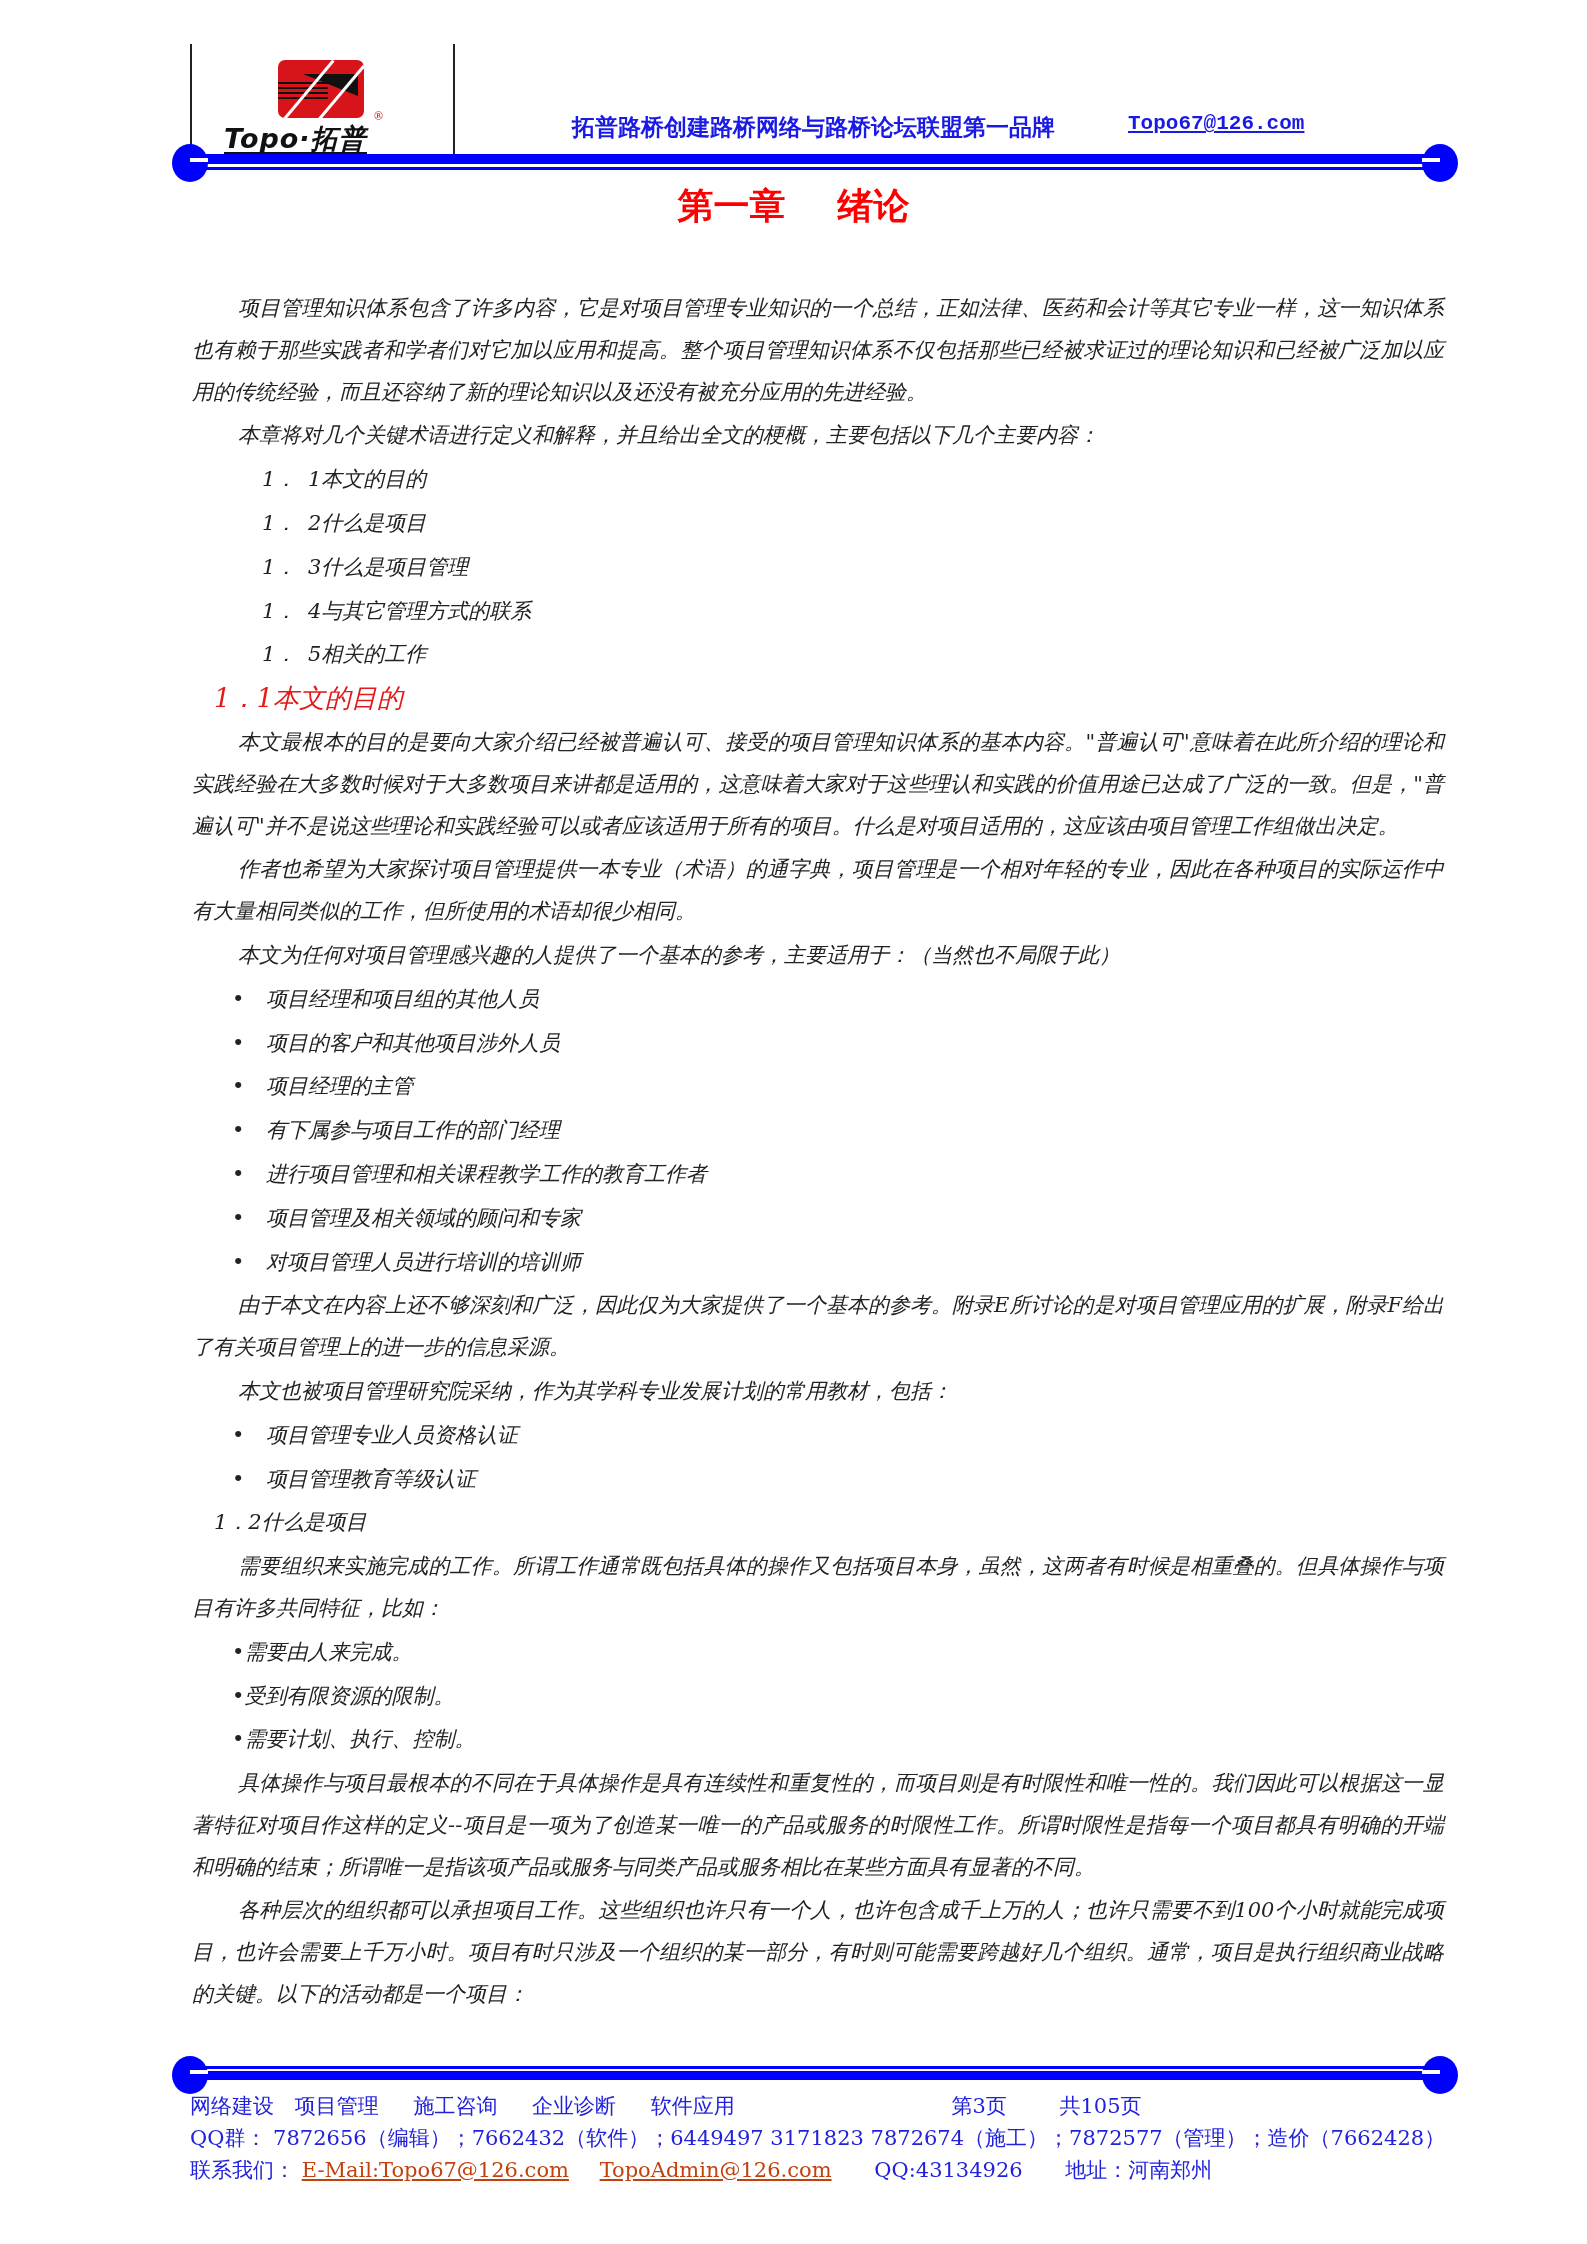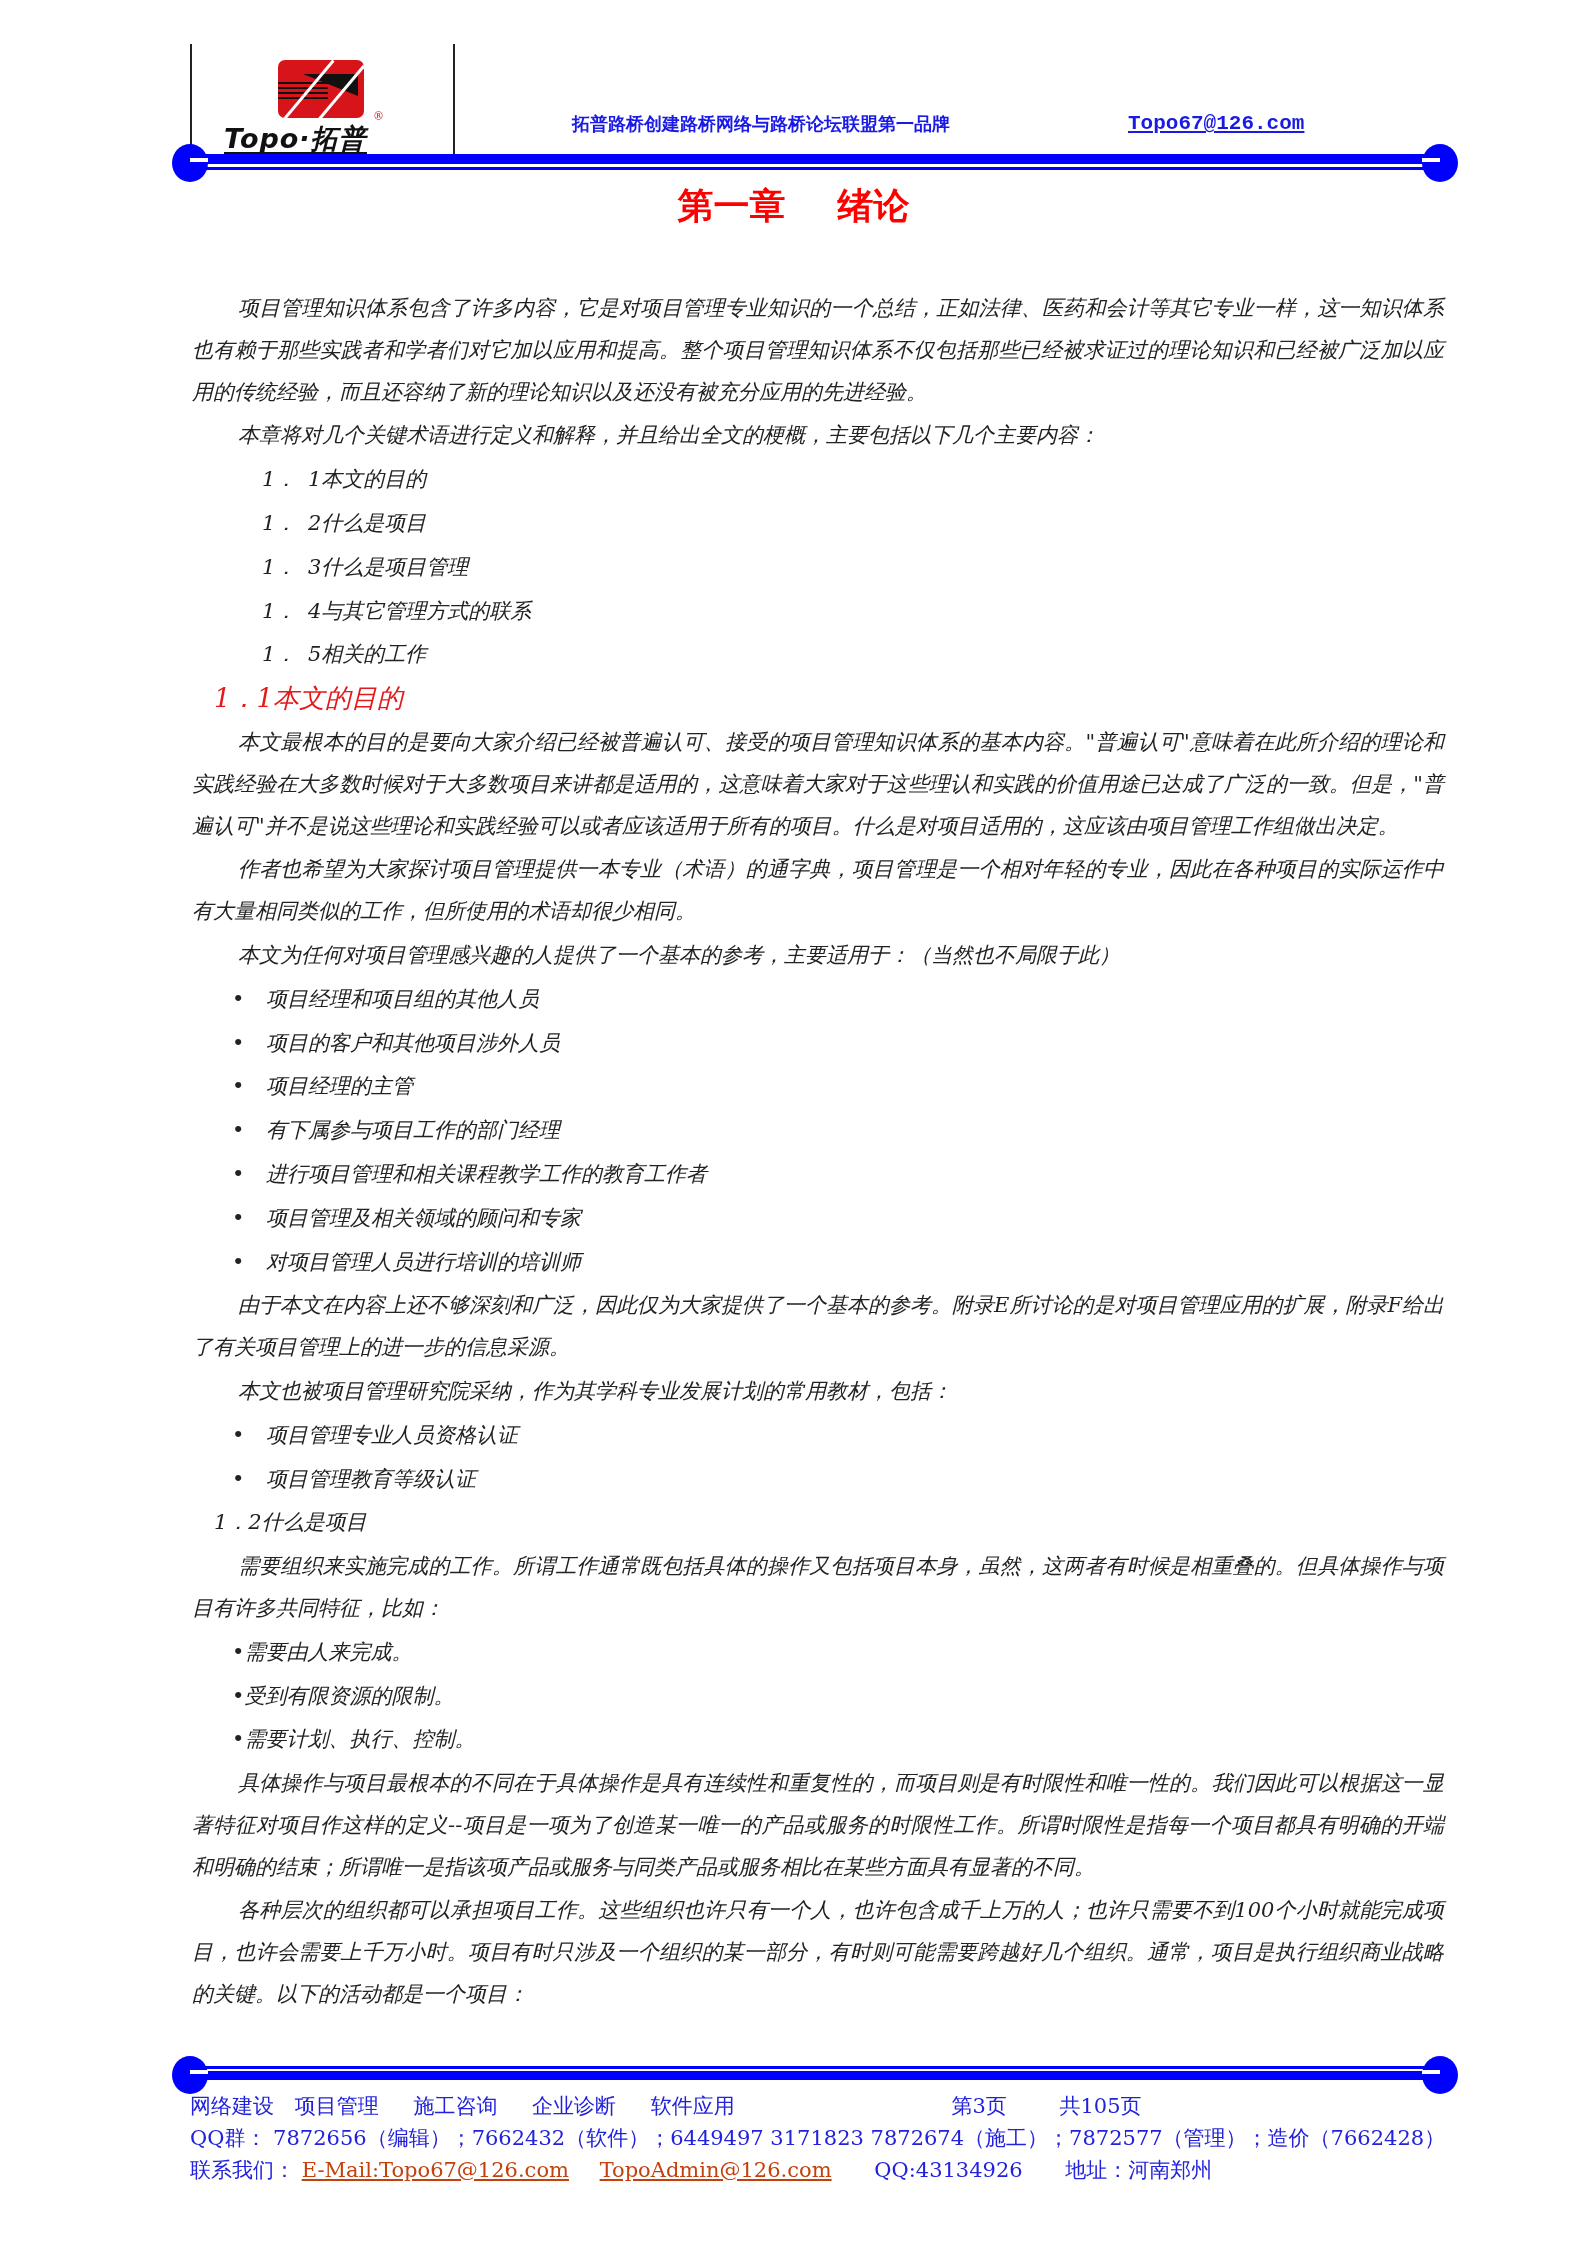--- a/index.html
+++ b/index.html
@@ -11,21 +11,21 @@
   
   .hdr-vline { position: absolute; top: 44px; width: 2px; height: 112px; background: #222; }
   .logo { position: absolute; left: 208px; top: 58px; width: 230px; height: 96px; }
   .logo-mark { position: absolute; left: 70px; top: 2px; width: 86px; height: 58px; background: #d8141b; border-radius: 7px; overflow: hidden; }
   .logo-mark .stripe { position: absolute; left: -10px; width: 60px; height: 2px; background: #111; }
   .logo-mark .tri { position: absolute; right: 6px; top: 14px; width: 0; height: 0; border-left: 55px solid transparent; border-top: 22px solid #111; }
   .logo-mark .slash1 { position: absolute; left: 25px; top: -10px; width: 3px; height: 90px; background: #fff; transform: rotate(40deg); }
   .logo-mark .slash2 { position: absolute; left: 60px; top: -10px; width: 3px; height: 90px; background: #fff; transform: rotate(40deg); }
   .logo-reg { position: absolute; left: 165px; top: 52px; font-size: 11px; color: #d8141b; }
   .logo-text { position: absolute; left: 16px; top: 68px; font-family: "DejaVu Sans", sans-serif; font-weight: bold; font-size: 27px; color: #111; letter-spacing: 1px; font-style: italic; border-bottom: 3px solid #111; line-height: 26px; }
-  .hdr-title { position: absolute; left: 572px; top: 112px; font-size: 18px; font-weight: bold; color: #1a1ae6; font-family: "DejaVu Serif", serif; }
+  .hdr-title { position: absolute; left: 572px; top: 112px; font-size: 23px; font-weight: bold; color: #1a1ae6; font-family: "DejaVu Serif", serif; }
   .hdr-email { position: absolute; left: 1128px; top: 112px; font-size: 21px; font-weight: bold; color: #1a1ae6; text-decoration: underline; font-family: Liberation Mono, monospace; }
 
   
   .bar { position: absolute; left: 172px; width: 1286px; height: 26px; }
   .bar .thick { position: absolute; left: 18px; right: 18px; top: 4px; height: 10px; background: #0000ff; }
   .bar .thin { position: absolute; left: 18px; right: 18px; top: 17px; height: 3px; background: #0000ff; }
   .bar .dot { position: absolute; top: -6px; width: 36px; height: 38px; border-radius: 50%; background: #0000ff; }
   .bar .dot.l { left: 0; }
   .bar .dot.r { right: 0; }
   .bar .dot .cut { position: absolute; top: 14px; height: 4px; width: 18px; background: #fff; }

